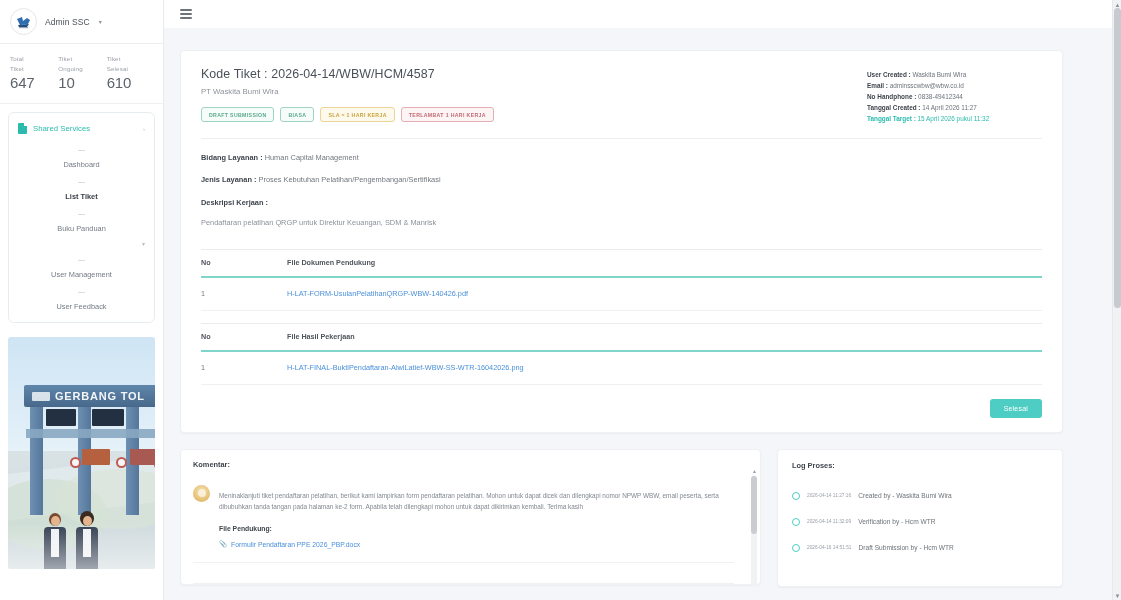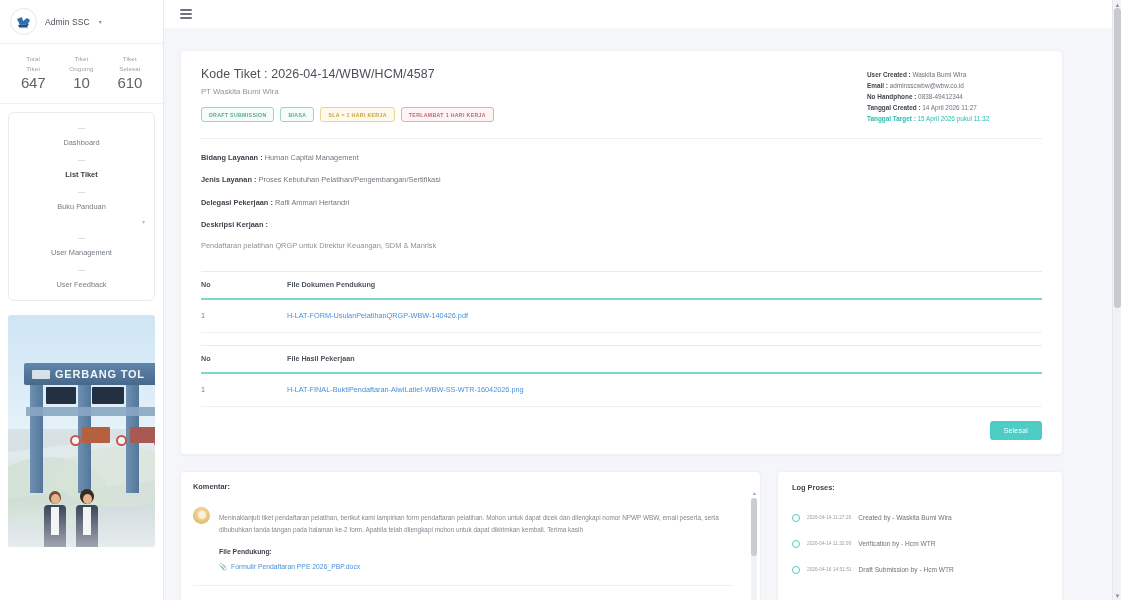--- a/index.html
+++ b/index.html
@@ -27,21 +27,20 @@
     background: #ffffff; border: 1px solid #e4e6ea;
     display: flex; align-items: center; justify-content: center;
     overflow: hidden; flex: 0 0 27px;
   }
   .brand-name { font-size: 8.5px; color: #4b5159; font-weight: 400; letter-spacing: .1px; text-align: right; }
   .caret-tiny { font-size: 6px; color: #8b9099; margin-left: 1px; }
 
   .stats {
     display: flex; padding: 10px 10px 12px 10px; gap: 2px;
     border-bottom: 1px solid #eef0f3;
-    text-align: center;
   }
   .stat { flex: 1; }
   .stat-label { font-size: 6.2px; color: #9aa0a8; line-height: 1.55; letter-spacing: .15px; }
   .stat-value { font-size: 15px; color: #5d6369; font-weight: 400; margin-top: 1px; letter-spacing: -.2px; }
 
   .nav-card {
     margin: 8px 8px 0 8px; border: 1px solid #e6edf0; border-radius: 6px;
     padding: 6px 0 7px 0; background: #fff;
   }
   .nav-head {
@@ -305,20 +304,25 @@
         <div class="stat-value">10</div>
       </div>
       <div class="stat">
         <div class="stat-label">Tiket</div>
         <div class="stat-label">Selesai</div>
         <div class="stat-value">610</div>
       </div>
     </div>
 
     <nav class="nav-card">
+      <div class="nav-head">
+        <span class="nav-head-icon"></span>
+        <span class="nav-head-text">Shared Services</span>
+        <span class="nav-head-caret">›</span>
+      </div>
 
       <div class="nav-item">
         <span class="nav-dash">—</span>
         <span class="nav-label">Dashboard</span>
       </div>
       <div class="nav-item active">
         <span class="nav-dash">—</span>
         <span class="nav-label">List Tiket</span>
       </div>
       <div class="nav-item">
@@ -420,23 +424,20 @@
         <div class="divider"></div>
 
         <div class="fields">
           <div class="field">
             <b>Bidang Layanan :</b><span> Human Capital Management</span>
           </div>
           <div class="field">
             <b>Jenis Layanan :</b><span> Proses Kebutuhan Pelatihan/Pengembangan/Sertifikasi</span>
           </div>
           <div class="field">
-            <b>Delegasi Pekerjaan :</b><span> Rafli Ammari Hertandri</span>
-          </div>
-          <div class="field">
             <b>Deskripsi Kerjaan :</b>
           </div>
           <div class="field desc-val">Pendaftaran pelatihan QRGP untuk Direktur Keuangan, SDM &amp; Manrisk</div>
         </div>
 
         <table class="tbl">
           <thead>
             <tr>
               <th class="c-no">No</th>
               <th class="c-file">File Dokumen Pendukung</th>

